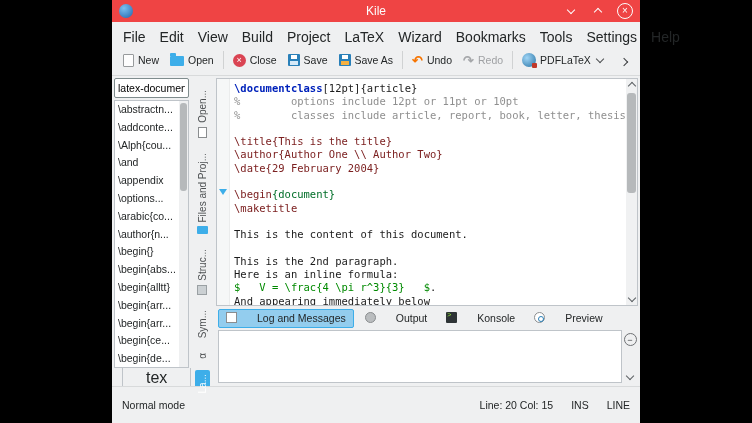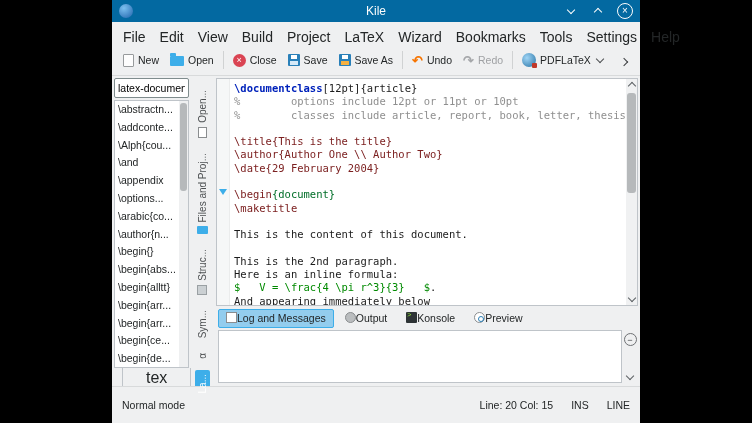--- a/index.html
+++ b/index.html
@@ -1,20 +1,20 @@
 <!DOCTYPE html>
 <html><head>
 <meta charset="utf-8">
 <style>
 *{margin:0;padding:0;box-sizing:border-box;}
 body{background:#000;font-family:"Liberation Sans",sans-serif;}
 .screen{position:relative;width:752px;height:423px;background:#000;overflow:hidden;}
 .window{position:absolute;left:112px;top:0;width:528px;height:423px;display:flex;flex-direction:column;background:#eff0f1;}
 
-.titlebar{position:relative;height:22px;background:#0369a1;display:flex;align-items:center;padding:0 7px;flex:none;}
+.titlebar{position:relative;height:22px;background:#ef4444;display:flex;align-items:center;padding:0 7px;flex:none;}
 .appicon{width:14px;height:14px;border-radius:50%;background:radial-gradient(circle at 35% 30%,#7cc0f0,#1f63ab);z-index:1;flex:none;}
 .tb-title{position:absolute;left:0;right:0;text-align:center;font-size:12px;color:#fcfcfc;}
 .winbtns{margin-left:auto;display:flex;gap:11px;align-items:center;z-index:1;}
 .winbtn{width:16px;height:16px;display:flex;align-items:center;justify-content:center;color:#fcfcfc;cursor:pointer;}
 .closebtn{border:1px solid #fcfcfc;border-radius:50%;font-size:10px;line-height:1;}
 .closebtn::before{content:"×";}
 .chev{display:inline-block;width:6px;height:6px;border-right:1.5px solid currentColor;border-bottom:1.5px solid currentColor;}
 .chev.down{transform:rotate(45deg);margin-top:-2px;}
 .chev.up{transform:rotate(-135deg);margin-top:2px;}
 .chev.right{transform:rotate(-45deg);}
@@ -83,21 +83,21 @@
 .tok-env{color:#006e28;}
 .tok-math{color:#008a00;}
 .tok-txt{color:#1b1b1b;margin-top:8px;}
 .vscroll.ed{width:11px;background:#f0f1f2;}
 .vscroll.ed .thumb{top:14px;height:100px;}
 .sarr{position:absolute;left:0;right:0;height:12px;display:flex;align-items:center;justify-content:center;color:#5c6063;}
 .sarr.up{top:0;}
 .sarr.dn{bottom:0;}
 
 .btabs{height:24px;display:flex;align-items:center;gap:3px;padding:2px 2px;font-size:10.5px;flex:none;}
-.btab{display:flex;align-items:center;gap:0;padding:2px 7px 3px;border-radius:2px;color:#232627;border:1px solid transparent;}
+.btab{display:flex;align-items:center;gap:20px;padding:2px 7px 3px;border-radius:2px;color:#232627;border:1px solid transparent;}
 .btab.active{background:#93cdee;border-color:#3daee9;}
 .btab-ic{width:11px;height:11px;flex:none;}
 .ic-log{background:#fff;border:1px solid #8a8d8f;}
 .ic-output{background:#babdbf;border-radius:50%;border:1px solid #8a8d8f;}
 .ic-konsole{background:#2e3436;border-radius:1px;position:relative;}
 .ic-konsole::before{content:">";position:absolute;left:1px;top:-1px;color:#8ae234;font-size:7px;}
 .ic-preview{background:#fff;border:1px solid #8a8d8f;border-radius:50%;position:relative;}
 .ic-preview::before{content:"";position:absolute;left:3px;top:3px;width:4px;height:4px;border:1px solid #2980b9;border-radius:50%;}
 .bpanel{height:56px;display:flex;padding:0 0 3px 2px;flex:none;}
 .bmsg{flex:1;background:#fff;border:1px solid #bfc4c9;}

